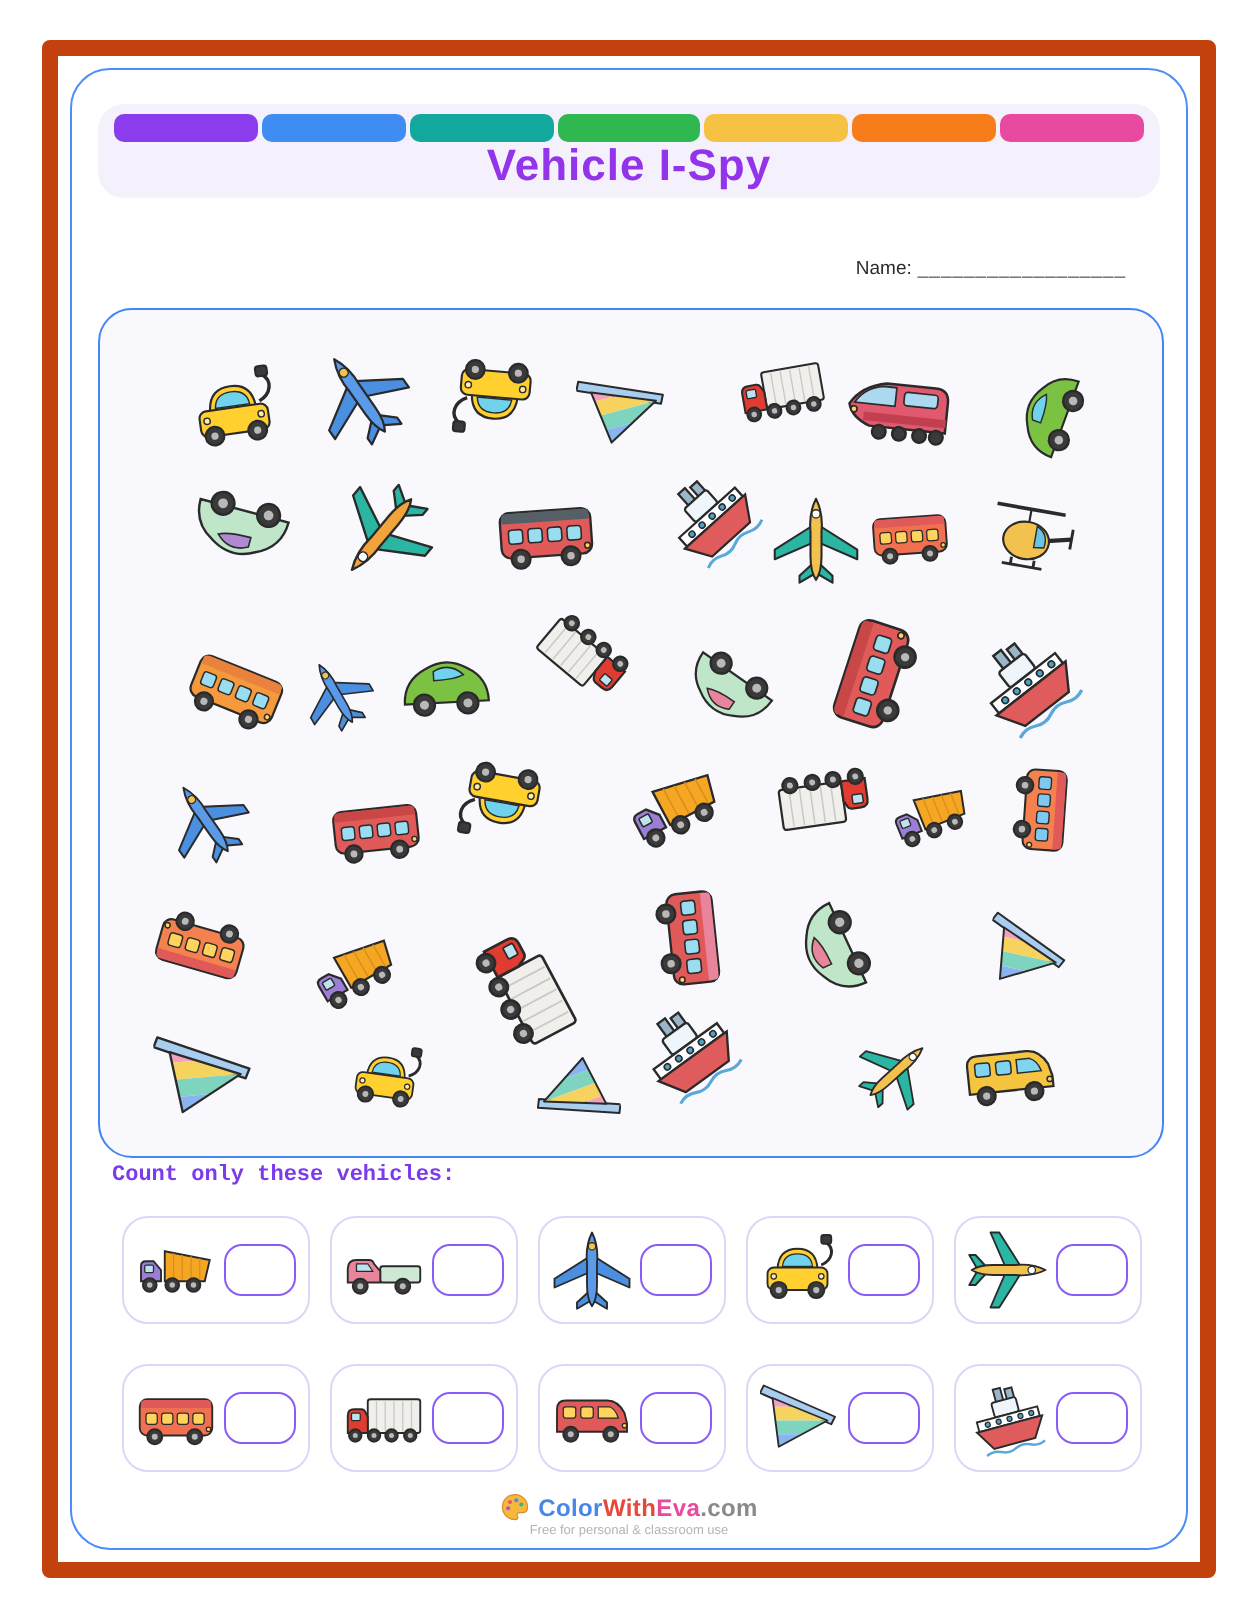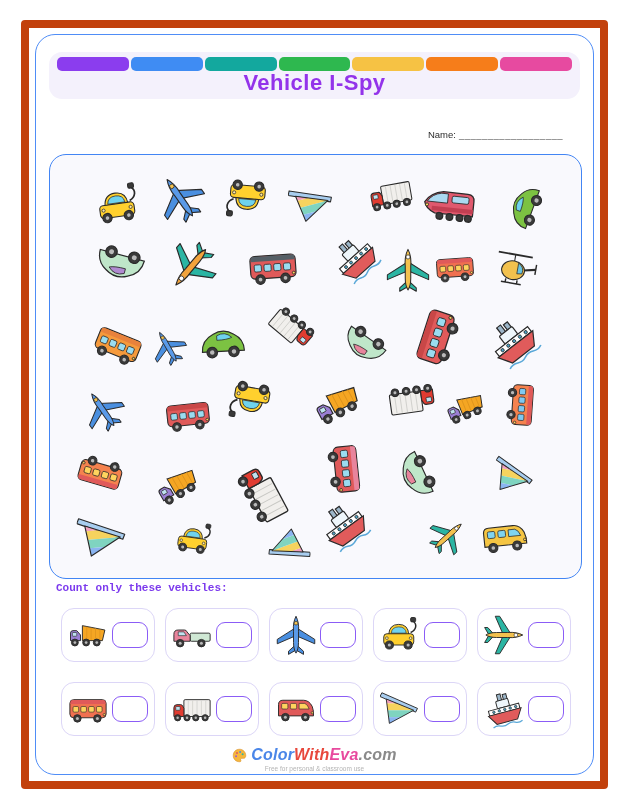--- a/index.html
+++ b/index.html
@@ -18,21 +18,21 @@
   .line{color:#555;letter-spacing:.5px;}
   .puzzle{position:absolute;left:13px;top:119px;width:531px;height:423px;border:1.6px solid #4285f4;border-radius:17px;background:#f9f9fd;}
   .vic{position:absolute;overflow:visible;}
   .count-heading{position:absolute;left:20px;top:547px;margin:0;font-size:11px;font-weight:bold;color:#7c3aed;font-family:Liberation Mono, monospace;}
   .count-grid{position:absolute;left:25px;top:573px;width:510px;display:grid;grid-template-columns:repeat(5,1fr);gap:20px 10px;}
   .ccell{height:52px;background:#fff;border:1.5px solid #dcd6f7;border-radius:13px;display:flex;align-items:center;justify-content:space-evenly;padding:0 2px;}
   .cicon{overflow:visible;flex:0 0 auto;}
   .abox{width:34px;height:24px;background:#fff;border:1.6px solid #8b5cf6;border-radius:9px;}
   .footer{position:absolute;left:0;right:0;top:711px;text-align:center;}
   .brand-row{display:flex;align-items:center;justify-content:center;gap:4px;}
-  .brand{font-size:16px;font-weight:bold;letter-spacing:.2px;font-style:italic;}
+  .brand{font-size:12px;font-weight:bold;letter-spacing:.2px;}
   .tagline{font-size:6.5px;color:#b4b4b4;margin-top:1px;}
 </style>
 </head>
 <body>
 
 <svg width="0" height="0" style="position:absolute" aria-hidden="true">
   <defs>
     <clipPath id="sailclip">
         <polygon points="10,16 54,34 15,55"></polygon>
       </clipPath>

